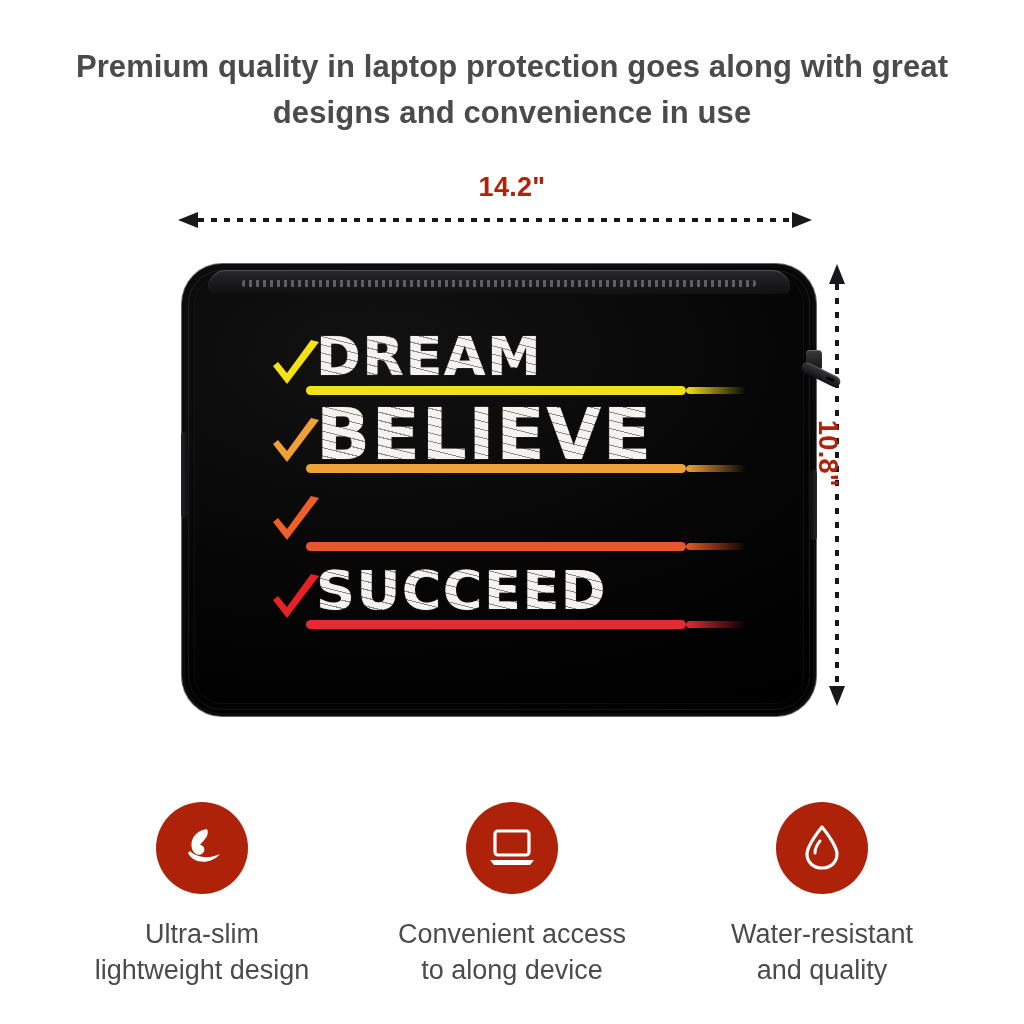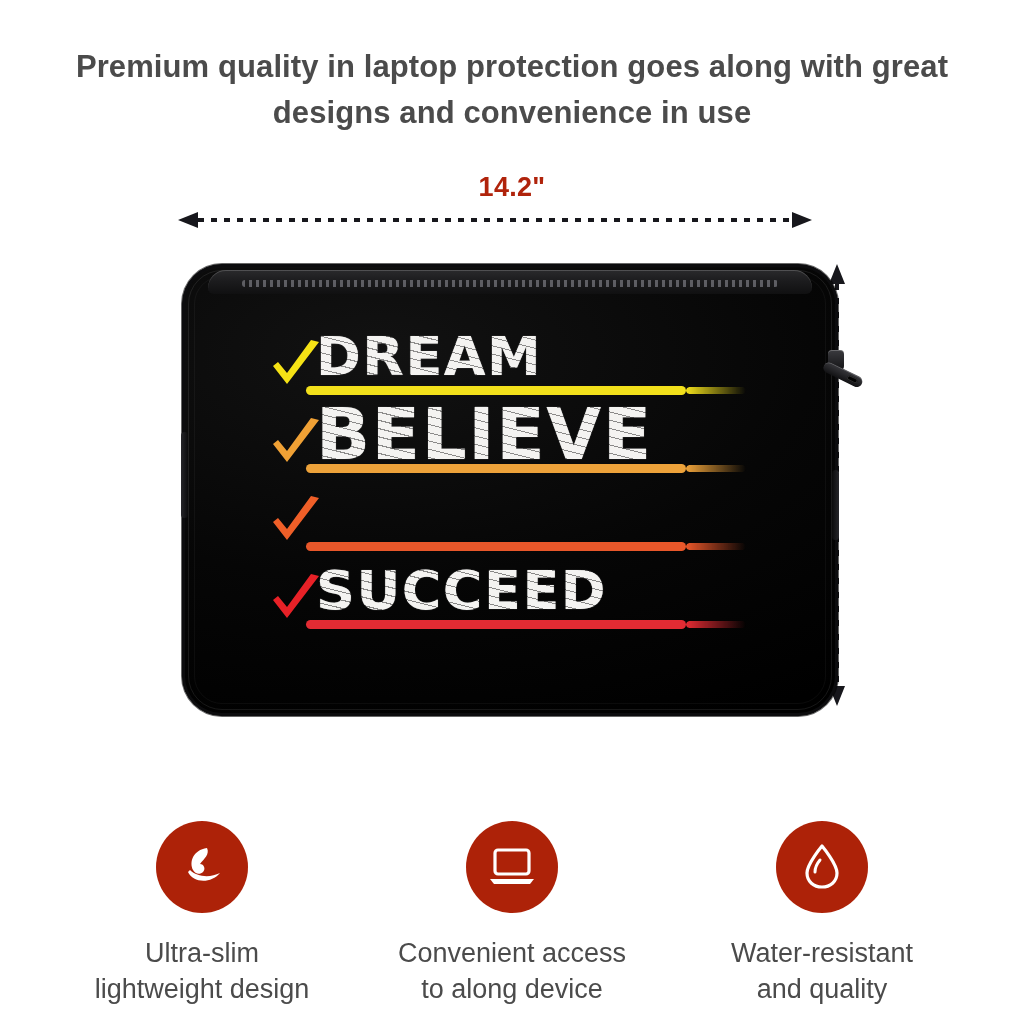--- a/index.html
+++ b/index.html
@@ -71,21 +71,20 @@
   .sleeve{
     position:absolute;left:182px;top:264px;width:634px;height:452px;
     border-radius:40px;
     background:
       radial-gradient(120% 90% at 30% 20%, #121212 0%, #060606 55%, #000 100%);
     box-shadow:
       inset 0 0 0 3px #0c0c0e,
       inset 0 2px 3px rgba(255,255,255,.10),
       0 0 0 1px rgba(0,0,0,.6);
     overflow:visible;
-    padding-left:22px;
   }
   
   .sleeve .piping{
     position:absolute;inset:6px;border-radius:34px;
     border:1px solid rgba(255,255,255,.09);
     pointer-events:none;
   }
   .sleeve .piping2{
     position:absolute;inset:12px;border-radius:28px;
     border:1px solid rgba(255,255,255,.045);
@@ -182,21 +181,21 @@
     content:"";position:absolute;left:100%;top:1px;width:60px;height:7px;
     background:inherit;border-radius:4px;
     -webkit-mask-image:linear-gradient(to right,#000 0,rgba(0,0,0,.5) 30%,transparent 100%),
       repeating-linear-gradient(90deg,#000 0 4px,transparent 4px 9px);
     -webkit-mask-composite:source-in;
     mask-image:linear-gradient(to right,#000 0,transparent 100%);
   }
 
   
   .features{
-    position:absolute;left:0;top:821px;width:1024px;height:200px;
+    position:absolute;left:0;top:802px;width:1024px;height:200px;
     display:flex;justify-content:center;align-items:flex-start;
   }
   .feature{width:310px;display:flex;flex-direction:column;align-items:center;}
   .fcircle{
     width:92px;height:92px;border-radius:50%;
     background:#ad2208;
     display:flex;align-items:center;justify-content:center;
     flex:0 0 auto;
   }
   .flabel{

